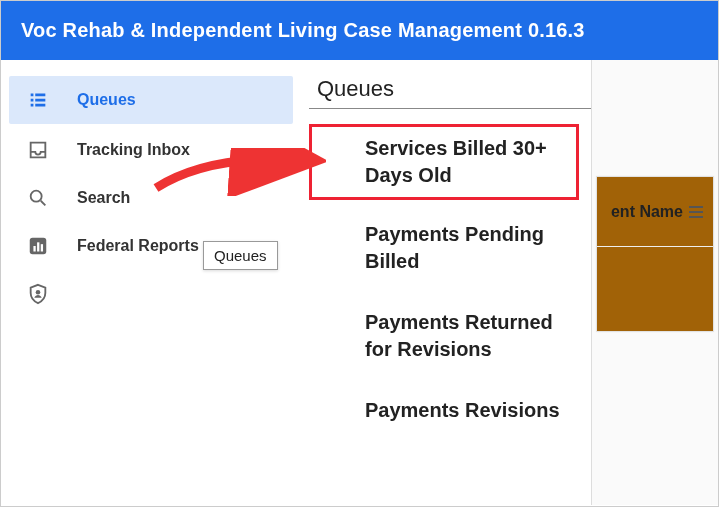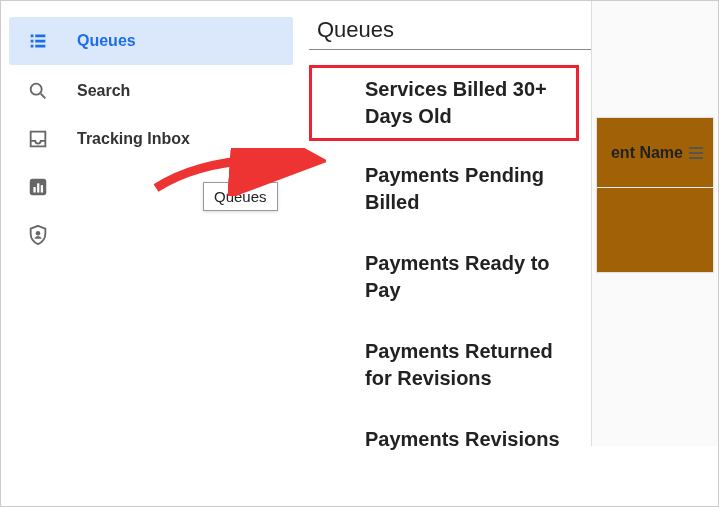--- a/index.html
+++ b/index.html
@@ -114,63 +114,67 @@
     z-index: 5;
   }
   .hamb { display:inline-flex; flex-direction:column; gap:3px; }
   .hamb span { width:14px; height:2px; background:#555; display:block; }
 </style>
 </head>
 <body>
 
 <div class="app">
 
+  <div class="header">
+    <span>Voc Rehab &amp; Independent Living Case Management 0.16.3</span>
+  </div>
 
   <div class="body">
 
     <div class="sidebar">
 
 
       <div class="nav-item active">
         <span class="icon">
           <svg viewBox="0 0 24 24" width="22" height="22">
               <path d="M4 5h3v3H4zM9 5h11v3H9zM4 10.5h3v3H4zM9 10.5h11v3H9zM4 16h3v3H4zM9 16h11v3H9z"></path>
             </svg>
         </span>
         <span class="nav-label">Queues</span>
+      </div>
+
+      <div class="nav-item">
+        <span class="icon">
+          <svg viewBox="0 0 24 24" width="22" height="22">
+              <path d="M4 4h16v16H4zM4 14h5a3 3 0 006 0h5" fill="none" stroke="#666" stroke-width="2"></path>
+            </svg>
+        </span>
+        <span class="nav-label">Tracking Inbox</span>
       </div>
 
       <div class="nav-item">
         <span class="icon">
           <svg viewBox="0 0 24 24" width="22" height="22">
               <circle cx="10" cy="10" r="6" fill="none" stroke="#666" stroke-width="2"></circle>
               <path d="M15 15l5 5" stroke="#666" stroke-width="2"></path>
             </svg>
         </span>
         <span class="nav-label">Search</span>
-      </div>
-
-      <div class="nav-item">
-        <span class="icon">
-          <svg viewBox="0 0 24 24" width="22" height="22">
-              <path d="M4 4h16v16H4zM4 14h5a3 3 0 006 0h5" fill="none" stroke="#666" stroke-width="2"></path>
-            </svg>
-        </span>
-        <span class="nav-label">Tracking Inbox</span>
       </div>
 
       <div class="nav-item">
         <span class="icon">
           <svg viewBox="0 0 24 24" width="22" height="22">
               <rect x="3" y="3" width="18" height="18" rx="3" fill="#666"></rect>
               <rect x="7" y="12" width="2.5" height="6" fill="#fff"></rect>
               <rect x="11" y="8" width="2.5" height="10" fill="#fff"></rect>
               <rect x="15" y="10" width="2.5" height="8" fill="#fff"></rect>
             </svg>
         </span>
+        <span class="nav-label">Federal Reports</span>
       </div>
 
       <div class="nav-item">
         <span class="icon">
           <svg viewBox="0 0 24 24" width="22" height="22">
               <path d="M12 2l8 3v6c0 5-3.5 9-8 11-4.5-2-8-6-8-11V5z" fill="none" stroke="#666" stroke-width="2"></path>
               <circle cx="12" cy="10" r="2.5" fill="#666"></circle>
               <path d="M8 16c.8-2 2.5-3 4-3s3.2 1 4 3" fill="#666"></path>
             </svg>
         </span>
@@ -180,23 +184,20 @@
     </div>
 
     <div class="submenu">
       <div class="submenu-title">Queues</div>
 
       <div class="queue-item highlight">
         <span>Services Billed 30+ Days Old</span>
       </div>
       <div class="queue-item">
         <span>Payments Pending Billed</span>
-      </div>
-      <div class="queue-item">
-        <span>Payments Ready to Pay</span>
       </div>
       <div class="queue-item">
         <span>Payments Returned for Revisions</span>
       </div>
       <div class="queue-item">
         <span>Payments Revisions</span>
       </div>
     </div>
 
     <div class="rightpane">

